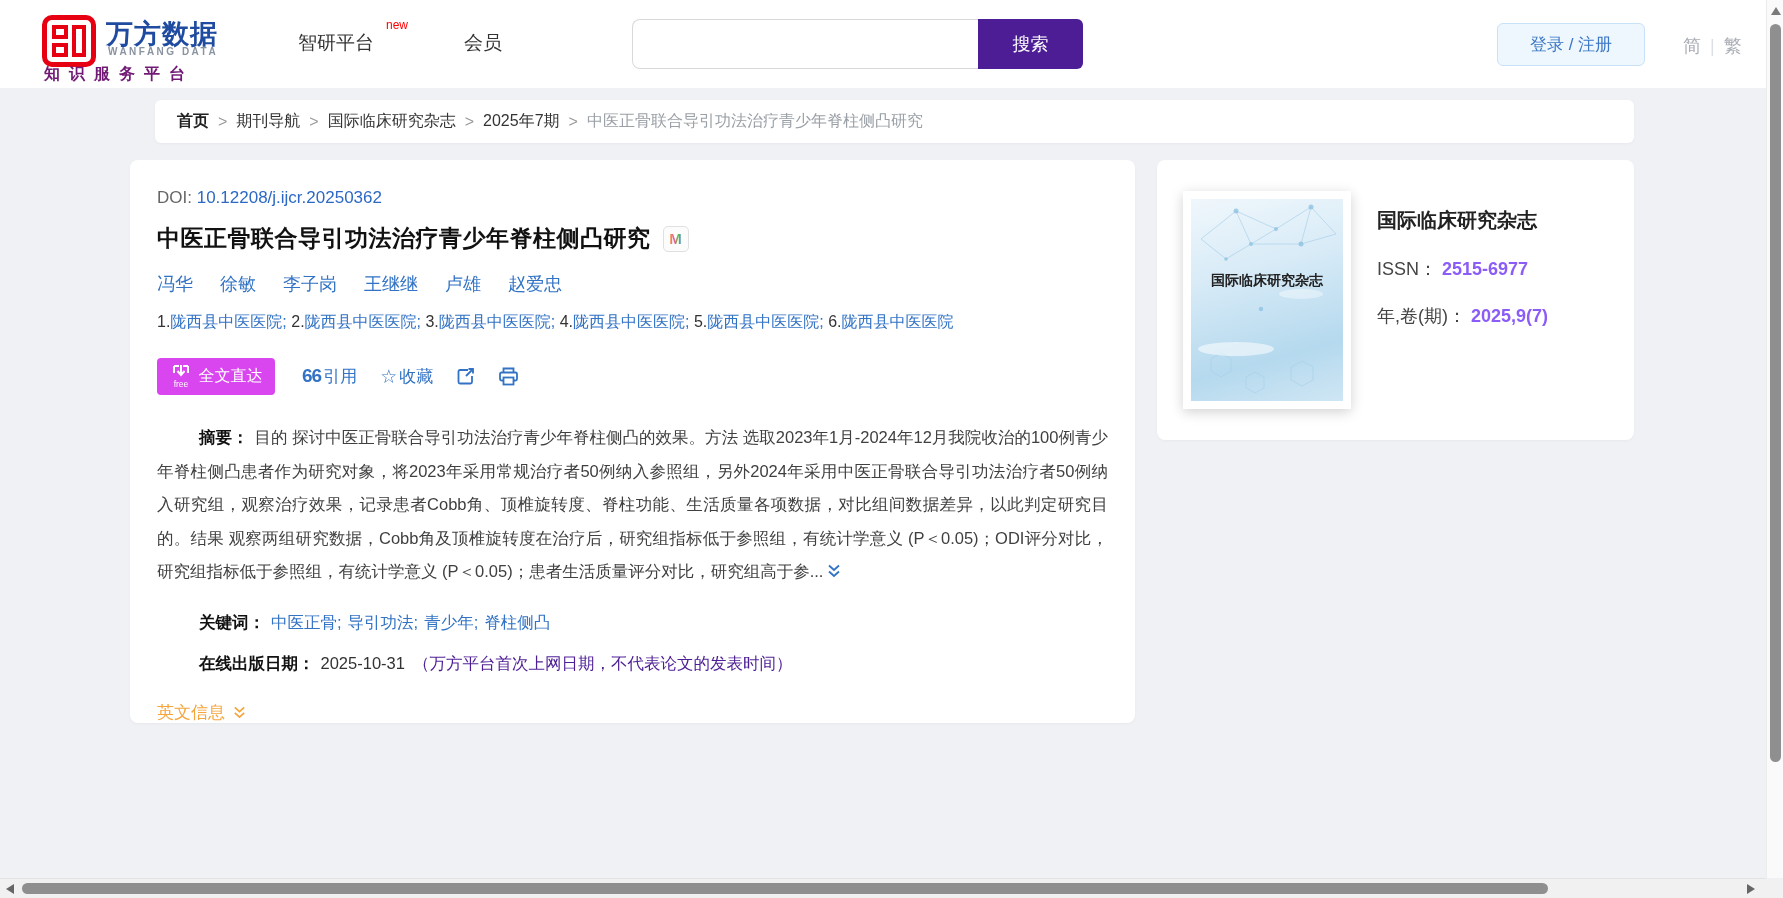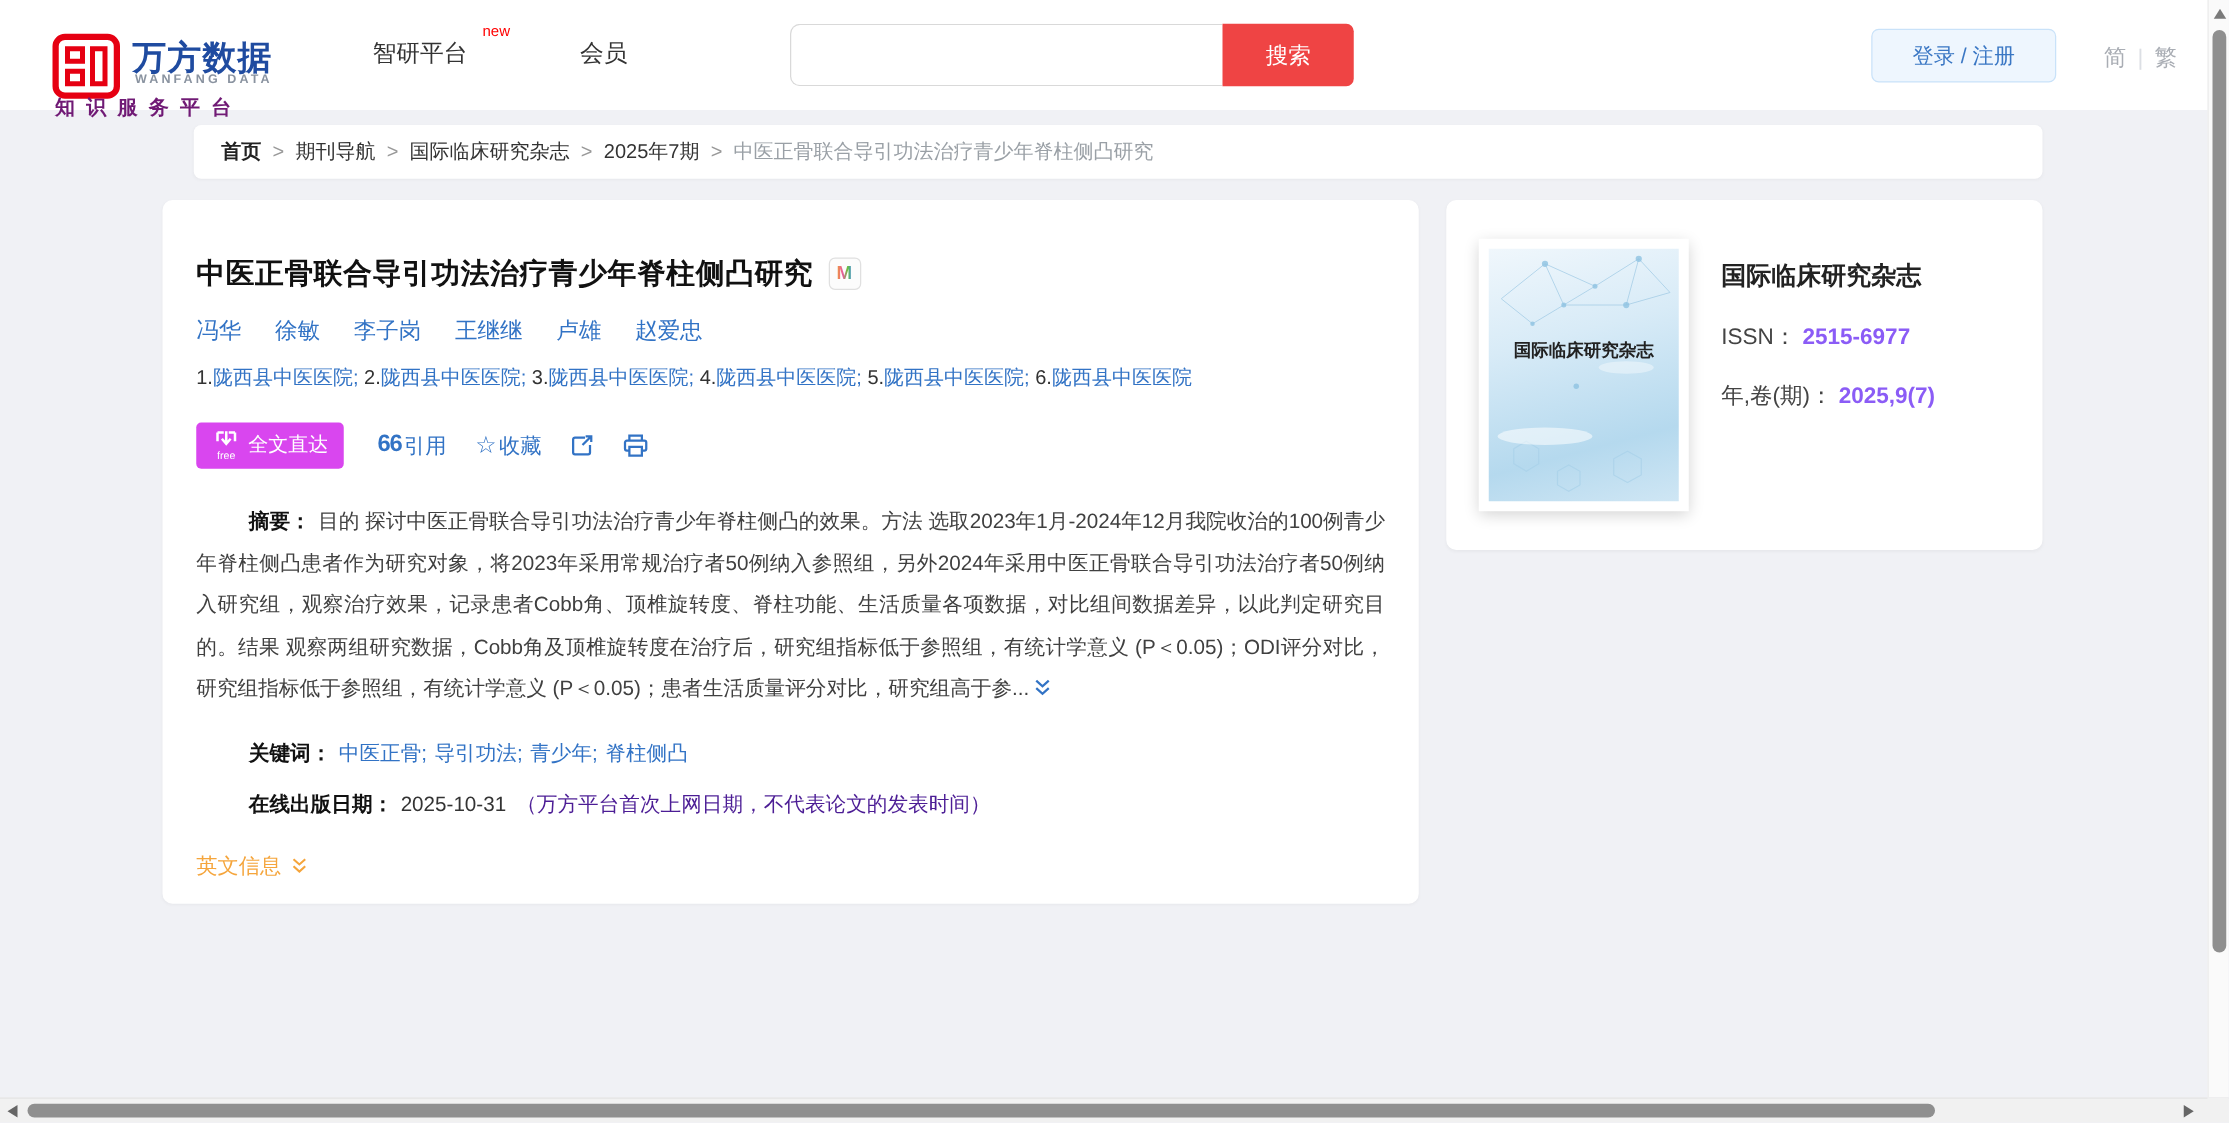--- a/index.html
+++ b/index.html
@@ -2,39 +2,39 @@
 <html><head>
 <meta charset="utf-8">
 <style>
   * { margin:0; padding:0; box-sizing:border-box; }
   html,body { width:1783px; height:898px; overflow:hidden; }
   body { font-family:"Liberation Sans","DejaVu Sans",sans-serif; background:#f0f1f5; }
   .viewport { position:relative; width:1783px; height:898px; }
 
   
   .topbar { position:relative; width:1783px; height:88px; background:#fff; }
-  .logo { position:absolute; left:40px; top:24px; width:230px; height:78px; cursor:pointer; }
+  .logo { position:absolute; left:40px; top:12px; width:230px; height:78px; cursor:pointer; }
   .logo-mark { position:absolute; left:2px; top:3px; width:54px; height:52px;
     border:5px solid #e60012; border-radius:10px; display:flex; gap:4px; padding:5px; background:#fff; }
   .lm-col { display:flex; flex-direction:column; gap:4px; width:16px; }
   .lm-sq { flex:1; border:4px solid #e60012; }
   .lm-tall { flex:1; border:4px solid #e60012; }
   .brand-cn { position:absolute; left:66px; top:4px; font-size:27px; font-weight:800; color:#1f4ba0; letter-spacing:1px; }
   .brand-en { position:absolute; left:68px; top:34px; font-size:10px; font-weight:700; color:#8a93a0; letter-spacing:2.5px; }
   .tagline { position:absolute; left:4px; top:52px; font-size:16px; font-weight:700; color:#701a75; letter-spacing:9px; white-space:nowrap; }
 
   .nav-item { position:absolute; top:30px; font-size:19px; color:#333; cursor:pointer; white-space:nowrap; }
   .nav-platform { left:298px; }
   .nav-member { left:464px; }
   .new-badge { position:absolute; left:88px; top:-12px; font-size:12px; color:#ff0000; font-weight:400; }
 
   .search-group { position:absolute; left:632px; top:19px; height:50px; display:flex; }
   .search-input { width:346px; height:50px; border:1px solid #d9d9d9; border-right:none;
     border-radius:8px 0 0 8px; outline:none; font-size:16px; padding:0 14px; color:#333; background:#fff; }
-  .search-btn { width:105px; height:50px; background:#ef4444; color:#fff; font-size:18px;
+  .search-btn { width:105px; height:50px; background:#4c1d95; color:#fff; font-size:18px;
     border:none; border-radius:0 6px 6px 0; cursor:pointer; font-family:inherit; }
 
   .login-btn { position:absolute; left:1497px; top:23px; width:148px; height:43px; background:#eef6fe;
     border:1px solid #c9e2f9; border-radius:6px; color:#3a77c4; font-size:17px; cursor:pointer;
     display:flex; align-items:center; justify-content:center; font-family:inherit; }
   .lang { position:absolute; left:1683px; top:34px; font-size:18px; color:#a9adb4; display:flex; gap:9px; align-items:center; }
   .lang .lang-item { cursor:pointer; }
   .lang .divider { color:#dcdfe4; }
 
   
@@ -162,20 +162,24 @@
     <span class="bc-link">期刊导航</span>
     <span class="bc-sep">&gt;</span>
     <span class="bc-link">国际临床研究杂志</span>
     <span class="bc-sep">&gt;</span>
     <span class="bc-link">2025年7期</span>
     <span class="bc-sep">&gt;</span>
     <span class="bc-current">中医正骨联合导引功法治疗青少年脊柱侧凸研究</span>
   </nav>
 
   <section class="main-card">
+    <div class="doi-row">
+      <span>DOI:</span>
+      <span class="doi-link">10.12208/j.ijcr.20250362</span>
+    </div>
 
     <div class="title-row">
       <h1 class="article-title">中医正骨联合导引功法治疗青少年脊柱侧凸研究</h1>
       <div class="m-badge">
         <span>M</span>
       </div>
     </div>
 
     <div class="authors-row">
       <span class="author">冯华</span>

